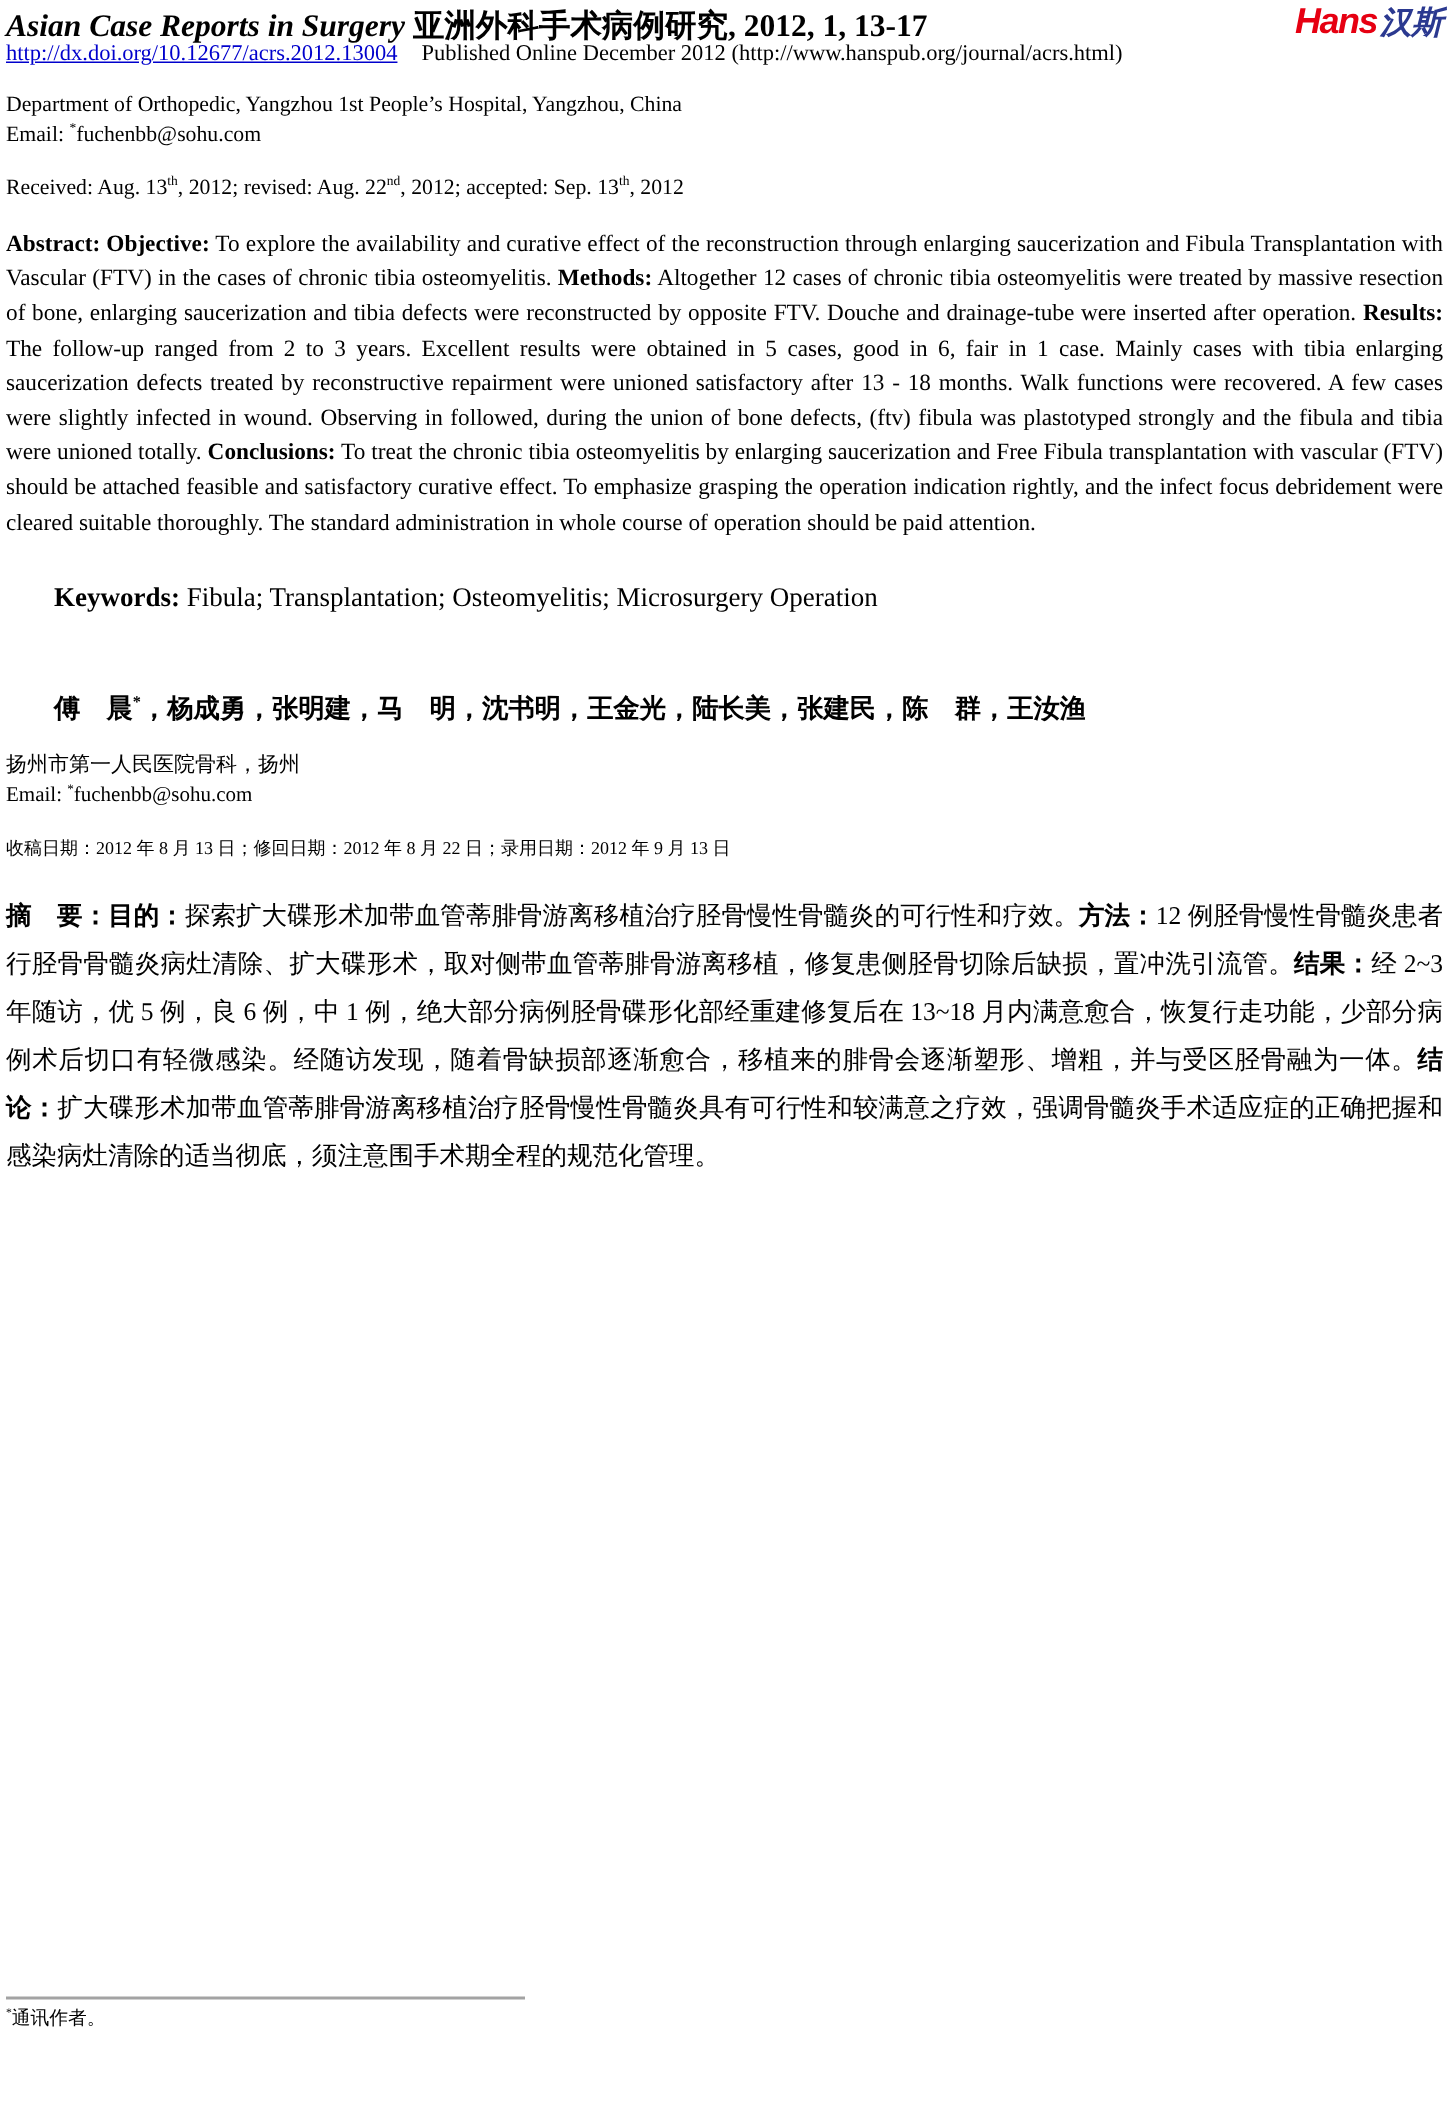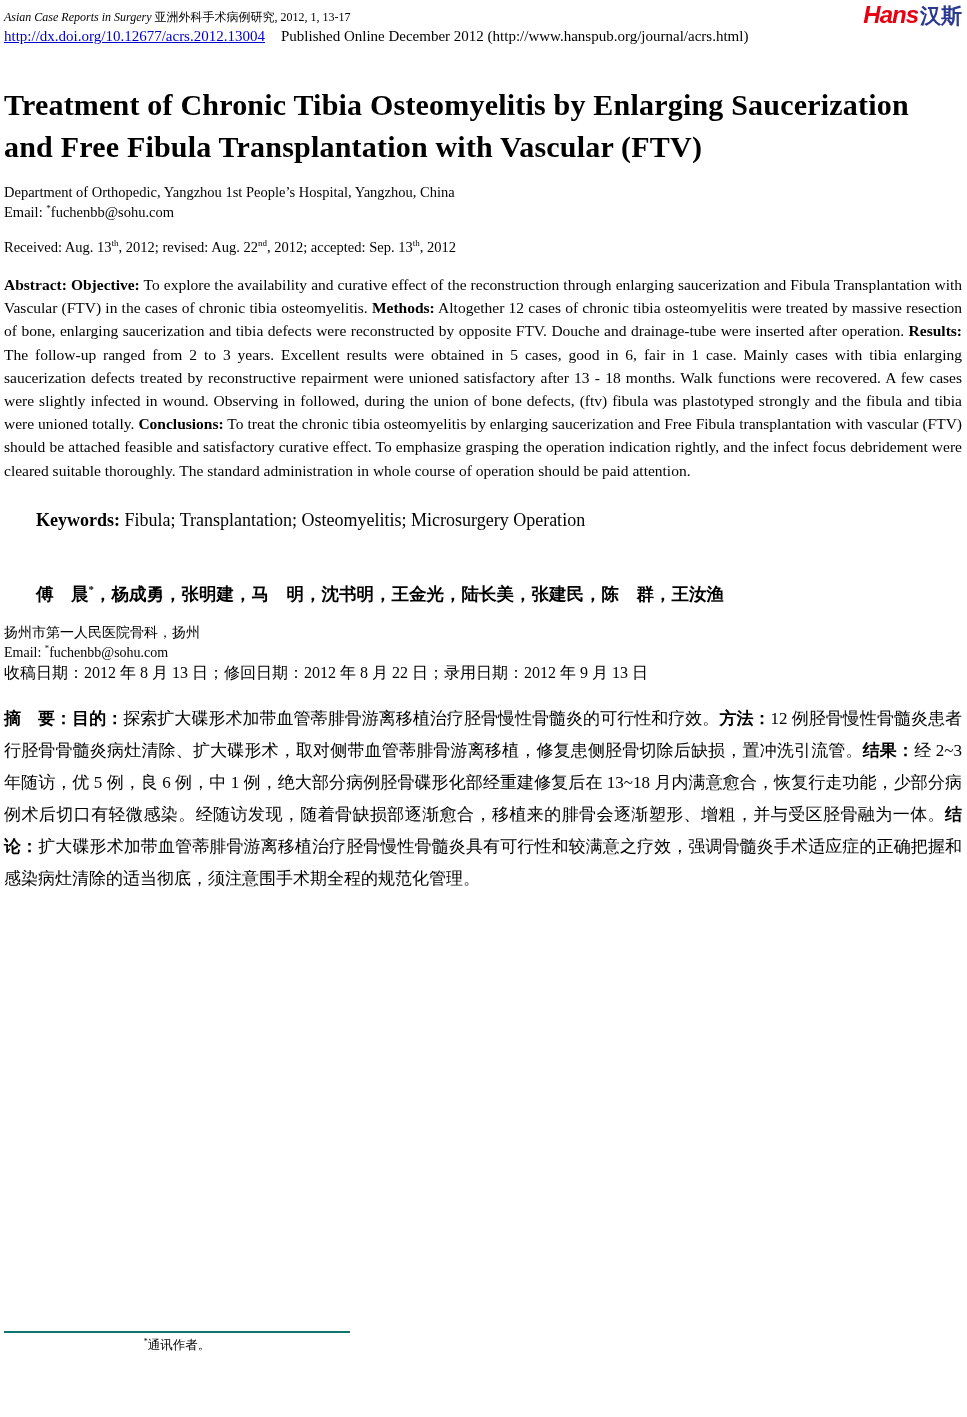--- a/index.html
+++ b/index.html
@@ -6,33 +6,33 @@
   body {
     width: 967px; height: 1417px;
     position: relative;
     overflow: hidden;
     color: #000;
     font-family: "Liberation Serif", "DejaVu Serif", serif;
   }
   .content { padding: 7px 5px 0 4px; }
 
   
-  .hdr-line1 { font-size: 12px; line-height: 20px; font-weight: normal; white-space: nowrap; }
+  .hdr-line1 { font-size: 21px; line-height: 20px; font-weight: bold; white-space: nowrap; }
   .jt-en { font-style: italic; }
   .jt-zh { font-style: normal; }
   .hdr-line2 { font-size: 15px; line-height: 19px; white-space: nowrap; }
   .doi-link { color: #0000cc; text-decoration: underline; cursor: pointer; }
   .pub-info { margin-left: 16px; color: #000; }
   .logo {
     position: absolute; top: 3px; right: 5px;
     font-family: "Liberation Sans", "DejaVu Sans", sans-serif;
     font-weight: bold; line-height: 24px; white-space: nowrap;
   }
   .logo .hans { color: #e60012; font-style: italic; font-size: 24px; letter-spacing: -1px; }
-  .logo .hanszh { color: #2b3990; font-size: 21px; margin-left: 2px; }
+  .logo .hanszh { color: #2b3990; font-size: 21px; margin-left: 2px; font-style: italic; }
 
   
   .title-en {
     margin-top: 38px;
     font-size: 30px; font-weight: bold; line-height: 42px;
     letter-spacing: 0.2px;
   }
   .authors-en { margin-top: 42px; font-size: 17.5px; font-weight: bold; line-height: 24px; }
   .affil-block { margin-top: 14px; font-size: 14.5px; line-height: 20px; }
   .received { margin-top: 15px; font-size: 14.5px; line-height: 20px; }
@@ -43,29 +43,29 @@
 
   
   .title-zh {
     margin-top: 36px;
     font-family: "Liberation Sans", "DejaVu Sans", sans-serif;
     font-size: 36px; font-weight: bold; line-height: 50px; letter-spacing: 2px;
     white-space: nowrap;
   }
   .authors-zh { margin-top: 50px; font-size: 17.5px; font-weight: bold; line-height: 26px; margin-left: 32px; }
   .affil-zh { margin-top: 16px; font-size: 14px; line-height: 20px; }
-  .dates-zh { font-size: 16px; line-height: 20px; }
+  .dates-zh { margin-top: 14px; font-size: 12px; line-height: 20px; }
   .abstract-zh { margin-top: 20px; font-size: 17px; line-height: 32px; text-align: justify; }
   .keywords-zh { margin-top: 26px; font-size: 16px; line-height: 24px; }
 
   
   .footnote {
     position: absolute; left: 4px; top: 1331px; width: 346px;
-    border-top: 2px solid #0f766e; padding-top: 4px;
-    font-size: 12.5px; line-height: 17px; text-align: center;
+    border-top: 2px solid #a3a3a3; padding-top: 4px;
+    font-size: 12.5px; line-height: 17px;
   }
   .footer {
     position: absolute; left: 5px; right: 7px; top: 1390px;
     display: flex; justify-content: space-between;
     font-size: 15.5px; line-height: 20px; margin-top: 29px;
   }
 </style>
 </head>
 <body>
 
@@ -74,21 +74,20 @@
   <div class="hdr-line1">
     <span class="jt-en">Asian Case Reports in Surgery</span><span class="jt-zh">  亚洲外科手术病例研究, 2012, 1, 13-17</span>
   </div>
   <div class="logo">
     <span class="hans">Hans</span><span class="hanszh">汉斯</span>
   </div>
   <div class="hdr-line2">
     <a class="doi-link">http://dx.doi.org/10.12677/acrs.2012.13004</a><span class="pub-info">Published Online December 2012 (http://www.hanspub.org/journal/acrs.html)</span>
   </div>
 
-  <div class="title-en">Treatment of Chronic Tibia Osteomyelitis by Enlarging Saucerization and Free Fibula Transplantation with Vascular (FTV)</div>
 
 
   <div class="affil-block">
     <div>Department of Orthopedic, Yangzhou 1st People’s Hospital, Yangzhou, China</div>
     <div>
       <span>Email: </span><sup>*</sup><span>fuchenbb@sohu.com</span>
     </div>
   </div>
 
   <div class="received">

